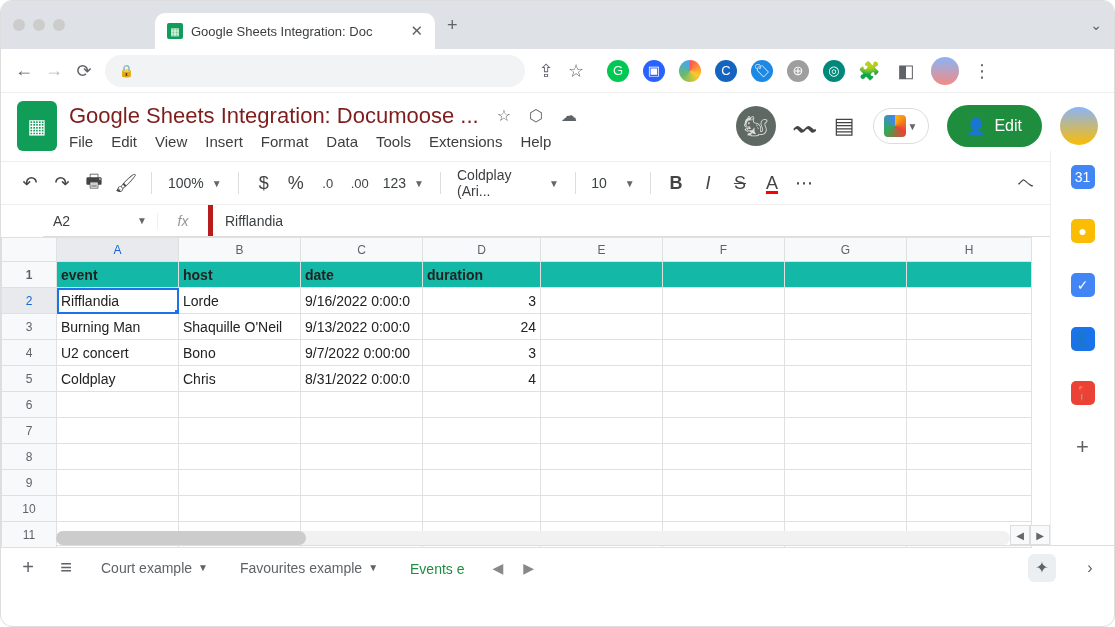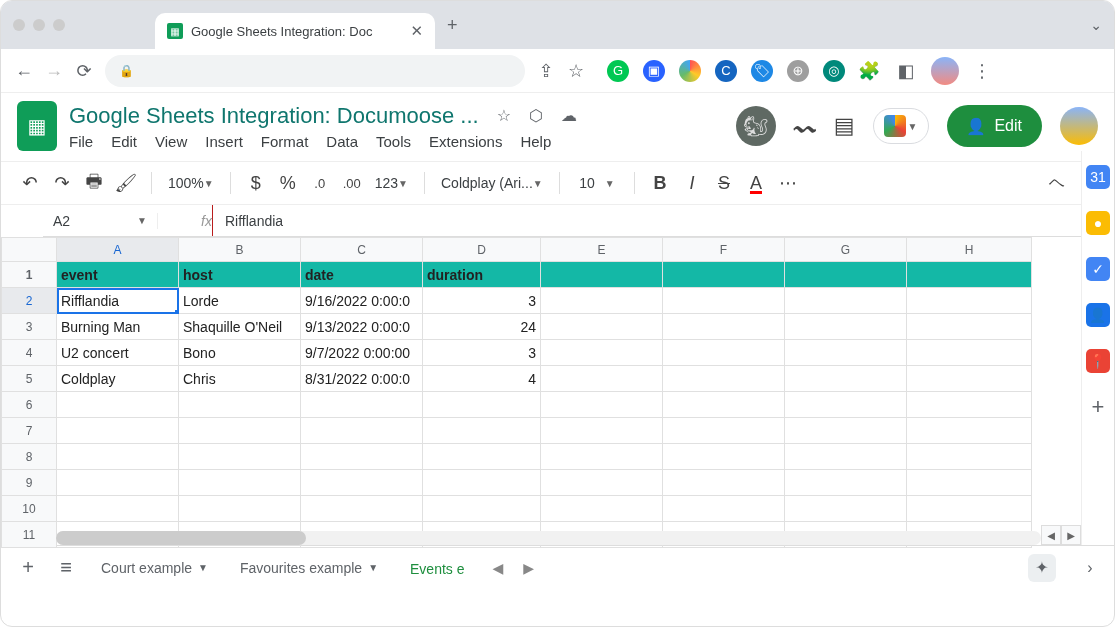--- a/index.html
+++ b/index.html
@@ -24,44 +24,44 @@
   .ext-ico { width:22px; height:22px; border-radius: 50%; display:flex; align-items:center; justify-content:center; font-size:13px; color:#fff; }
   .ext-ico.plain { color:#5f6368; background:none; font-size:18px; border-radius:0;}
   .avatar { width:28px; height:28px; border-radius:50%; background: linear-gradient(#8ab4f8,#f28b82); }
   .kebab { font-size:18px; color:#5f6368; cursor:pointer; }
 
   
   .app-hdr { display:flex; align-items:center; padding: 8px 16px 0 16px; gap: 12px; }
   .sheets-logo { width:40px; height:50px; background:#0f9d58; border-radius:6px; display:flex; align-items:center; justify-content:center; color:#fff; font-size:20px; }
   .doc-area { flex:1; }
   .doc-title-row { display:flex; align-items:center; gap:18px; }
-  .doc-title { font-size:22px; color:#0f766e;text-align:right; }
+  .doc-title { font-size:22px; color:#7f1d1d;text-align:right; }
   .title-ico { color:#5f6368; font-size:16px; cursor:pointer; }
   .menus { display:flex; gap:18px; font-size:15px; color:#3c4043; margin-top:4px; }
   .menus span { cursor:pointer; }
   .hdr-right { display:flex; align-items:center; gap:18px; }
   .presence { width:40px; height:40px; border-radius:50%; background:#5f6963; display:flex; align-items:center; justify-content:center; color:#ddd; font-size:20px; }
   .hdr-ico { color:#444; font-size:22px; cursor:pointer; }
   .meet-btn { border:1px solid #dadce0; border-radius:28px; padding:6px 10px; display:flex; align-items:center; gap:2px; cursor:pointer;}
   .meet-logo { width:22px; height:22px; background: conic-gradient(#fbbc04, #ea4335, #34a853, #4285f4); border-radius:4px;}
   .share-btn { background:#1e8e3e; color:#fff; border-radius:28px; height:42px; padding:0 20px; display:flex; align-items:center; gap:8px; font-size:16px; font-weight:500; cursor:pointer;}
   .hdr-avatar { width:38px; height:38px; border-radius:50%; background: linear-gradient(#8ab4f8,#fbbc04); }
 
   
   .toolbar { height:44px; border-top:1px solid #eee; border-bottom:1px solid #eee; margin-top:10px; display:flex; align-items:center; padding:0 16px; gap:6px; font-size:14px; color:#3c4043;}
   .tb-ico { width:26px; text-align:center; font-size:18px; color:#444; cursor:pointer;}
   .tb-sep { width:1px; height:22px; background:#ddd; margin:0 6px;}
-  .tb-dd { display:flex; align-items:center; gap:0; cursor:pointer; padding:0 4px;}
+  .tb-dd { display:flex; align-items:center; gap:8px; cursor:pointer; padding:0 4px;}
   .tb-dd .caret { font-size:10px; color:#666;}
   .tb-collapse { margin-left:auto; font-size:16px; cursor:pointer; color:#444;}
 
   
   .fx-row { height:32px; border-bottom:1px solid #ddd; display:flex; align-items:center; font-size:14px;margin-left:42px;}
   .namebox { width:115px; padding:0 10px; display:flex; align-items:center; justify-content:space-between; color:#3c4043; border-right:1px solid #eee;}
-  .fx-ico { width:55px; text-align:right; font-style:italic; color:#999; border-right:1px solid #b91c1c; height:100%; line-height:32px;}
+  .fx-ico { width:55px; text-align:center; font-style:italic; color:#999; border-right:5px solid #b91c1c; height:100%; line-height:32px;}
   .fx-input { padding:0 12px; color:#3c4043;}
 
   
   .grid-wrap { display:flex; height: 308px; position:relative;}
   .grid { border-collapse:collapse; font-size:14px; color:#222; table-layout:fixed;}
   .grid th, .grid td { border:1px solid #e0e0e0; height:26px; padding:0 4px; overflow:hidden; white-space:nowrap; }
   .grid thead th { background:#f8f9fa; font-weight:normal; color:#5f6368; text-align:center; font-size:12px; height:24px;}
   .grid .rowhdr { background:#f8f9fa; text-align:center; color:#5f6368; font-size:12px; width:55px;}
   .grid thead th.corner { width:55px; background:#f8f9fa;}
   .col-a { width:122px;} .col-b{width:122px;} .col-c{width:122px;} .col-d{width:118px;} .col-e{width:122px;} .col-f{width:122px;} .col-g{width:122px;} .col-h{width:125px;}
@@ -70,21 +70,21 @@
   .sel-cell::after { content:''; position:absolute; right:-3px; bottom:-3px; width:6px; height:6px; background:#1a73e8;}
   .sel-colhdr { background:#e8eaed !important; color:#1967d2 !important;}
   .sel-rowhdr { background:#e8eaed !important; color:#1967d2 !important;}
   .num { text-align:right; }
   .hscroll { position:absolute; bottom:0; left:55px; right:40px; height:14px; background:#f1f1f1; border-radius:7px;}
   .hscroll-thumb { position:absolute; left:0; width:250px; height:100%; background:#ccc; border-radius:7px;}
   .grid-right-nav { position:absolute; right:0; bottom:0; display:flex; gap:0;}
   .grid-right-nav span { width:20px; height:20px; text-align:center; font-size:10px; border:1px solid #ddd; background:#f8f9fa; cursor:pointer; color:#666; line-height:20px;}
 
   
-  .sidepanel { width:33px; border-left:1px solid #eee; display:flex; flex-direction:column; align-items:center; padding-top:14px; gap:22px;}
+  .sidepanel { width:64px; border-left:1px solid #eee; display:flex; flex-direction:column; align-items:center; padding-top:14px; gap:30px;}
   .sp-ico { width:24px; height:24px; border-radius:5px; display:flex; align-items:center; justify-content:center; font-size:14px; color:#fff; cursor:pointer;}
 
   
   .sheettabs { height:44px; border-top:1px solid #ddd; display:flex; align-items:center; padding:0 10px; gap:4px; font-size:14px; color:#3c4043;}
   .st-btn { width:34px; height:34px; display:flex; align-items:center; justify-content:center; font-size:20px; color:#5f6368; cursor:pointer; border-radius:4px;}
   .sheet-tab { padding:0 14px; height:44px; display:flex; align-items:center; gap:6px; cursor:pointer; color:#5f6368;}
   .sheet-tab .caret { font-size:10px;}
   .sheet-tab.active { background:#fff; color:#1e8e3e; font-weight:500; border-top:3px solid transparent; box-shadow: inset 0 -2px 0 #fff, 0 -1px 0 #ddd;}
   .tab-nav { margin-left:10px; display:flex; gap:20px; font-size:14px; color:#888;}
   .explore { margin-left:auto; width:28px; height:28px; background:#eceff1; border-radius:6px; display:flex; align-items:center;justify-content:center; color:#5f6368; font-size:16px; cursor:pointer;}

